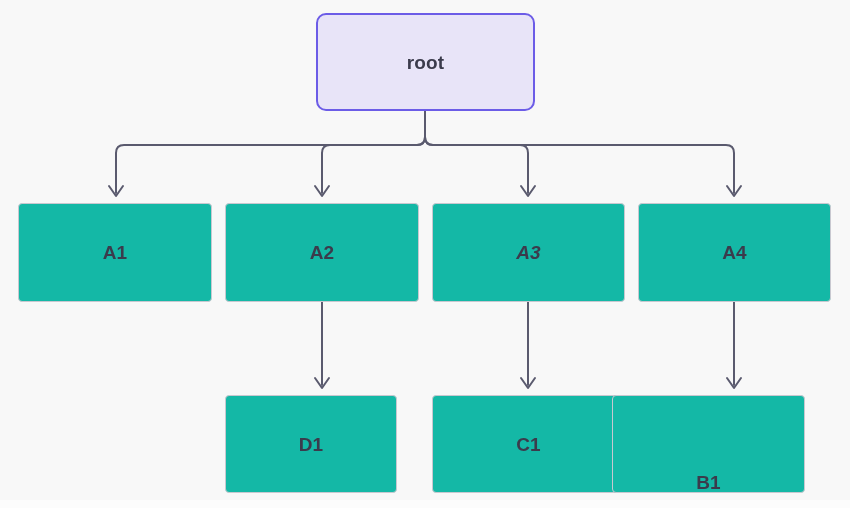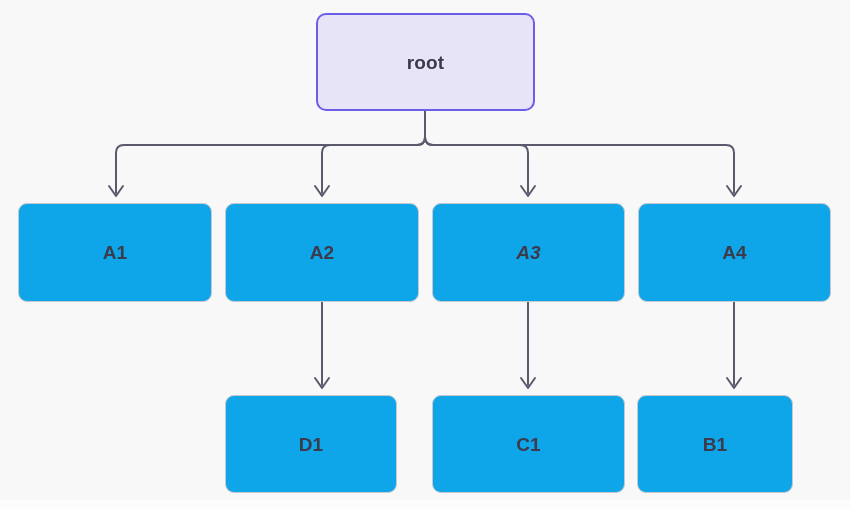--- a/index.html
+++ b/index.html
@@ -27,22 +27,22 @@
     width: 850px;
     height: 508px;
     pointer-events: none;
   }
   .node {
     position: absolute;
     box-sizing: border-box;
     display: flex;
     align-items: center;
     justify-content: center;
-    border-radius: 9px;
-    background: #0ea5e9;
+    border-radius: 4px;
+    background: #14b8a6;
     border: 1.6px solid #c8c8d0;
   }
   .node-label {
     font-size: 19px;
     font-weight: bold;
     color: #3b3b4c;
     letter-spacing: 0.2px;
     line-height: 1;
     user-select: none;
   }
@@ -118,19 +118,19 @@
   </div>
 
   <div class="node" style="left:225px; top:395px; width:172px; height:98px;">
     <span class="node-label">D1</span>
   </div>
 
   <div class="node" style="left:432px; top:395px; width:193px; height:98px;">
     <span class="node-label">C1</span>
   </div>
 
-  <div class="node" style="left:637px; top:395px; width:156px; height:98px;">
+  <div class="node" style="left:612px; top:395px; width:193px; height:98px;align-items:flex-end;">
     <span class="node-label">B1</span>
   </div>
 
   <div id="bottom-band"></div>
 
 </div>
 
 </body></html>

